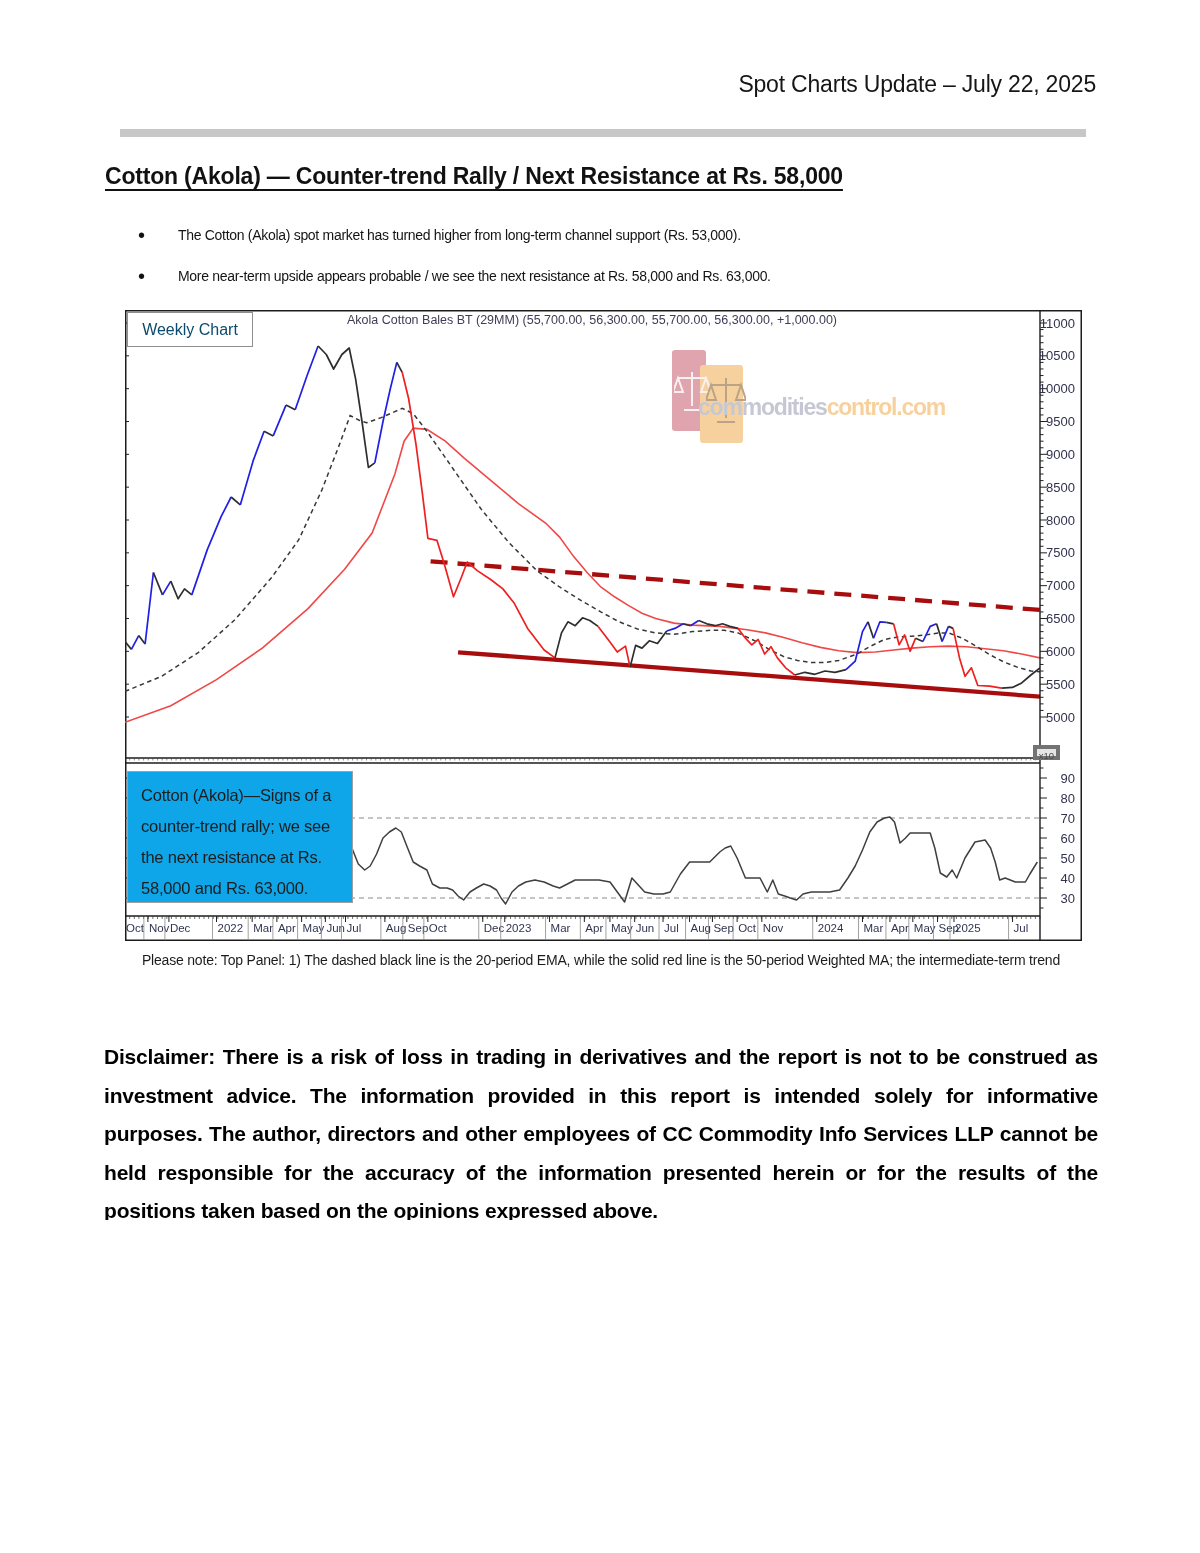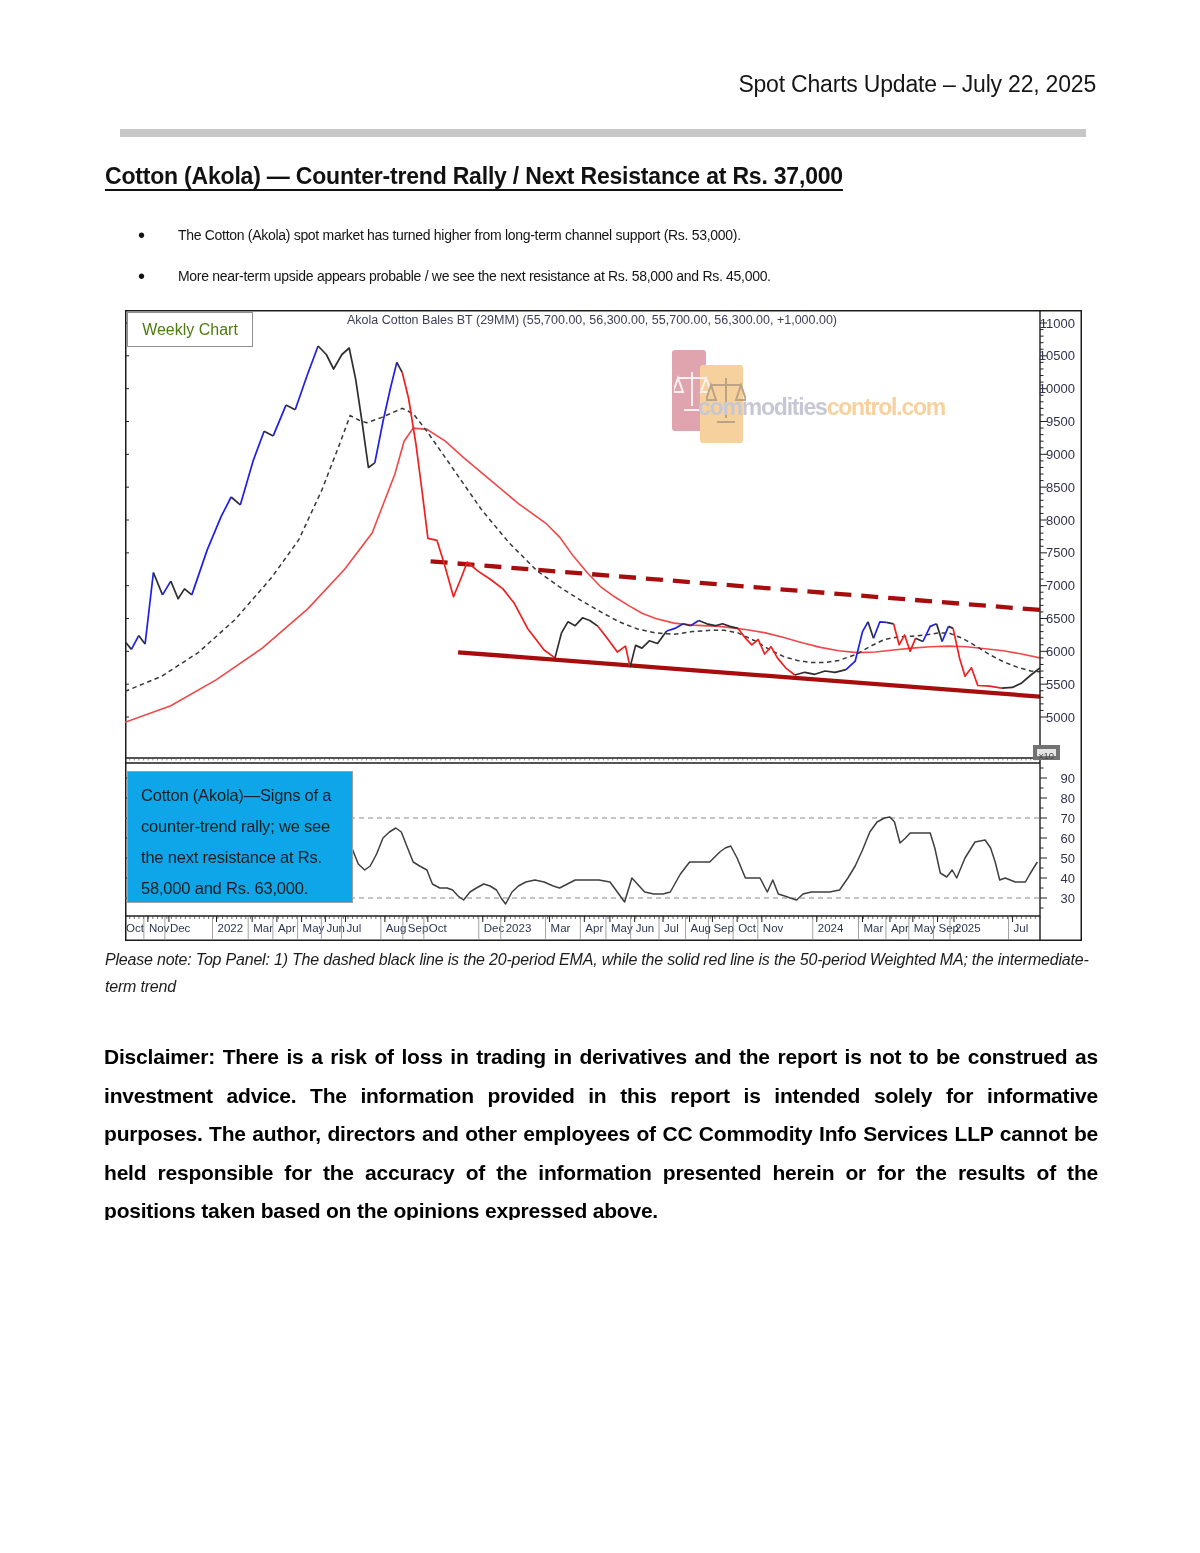--- a/index.html
+++ b/index.html
@@ -14,57 +14,57 @@
 
   #bullets{left:138px;top:220px;width:960px;}
   .bullet-row{display:flex;margin-bottom:11px;}
   .bullet-dot{width:40px;font-size:20px;line-height:30px;color:#111;}
   .bullet-text{font-size:14px;line-height:30px;letter-spacing:-0.3px;color:#141414;}
 
   #chart-wrap{left:125px;top:310px;width:957px;height:631px;}
   #chart-svg{position:absolute;left:0;top:0;}
 
   #weekly-chart-box{left:127px;top:312px;width:124px;height:33px;background:#fff;border:1px solid #8f8f8f;
-        display:flex;align-items:center;justify-content:center;font-size:16px;color:#4d7c0f;}
+        display:flex;align-items:center;justify-content:center;font-size:16px;color:#0c4a6e;}
   #annotation-box{left:127px;top:771px;width:226px;height:132px;background:#0ea5e9;border:1.5px solid #a0a0a0;
         padding:8px 0 0 13px;font-size:16.5px;line-height:31px;color:#1d1d1d;letter-spacing:-0.2px;box-sizing:border-box;}
   #x10-box{left:1033px;top:745px;width:27px;height:15px;background:#e5e5e5;border:4px solid #737373;
         font-size:9.5px;line-height:14px;text-align:center;color:#4a4a4a;box-sizing:border-box;}
 
   #watermark{left:656px;top:344px;width:372px;height:100px;opacity:0.5;}
   #wm-rect-red{position:absolute;left:16px;top:6px;width:34px;height:81px;background:#c24b60;border-radius:3px;}
   #wm-rect-orange{position:absolute;left:44px;top:21px;width:43px;height:78px;background:#f0a43d;border-radius:3px;}
   .wm-scale{position:absolute;}
   #wm-text{position:absolute;left:42px;top:50px;font-size:23px;font-weight:bold;letter-spacing:-1.2px;white-space:nowrap;}
   #wm-text .g{color:#8d93ab;} #wm-text .o{color:#f0a43d;}
 
-  #note-block{left:105px;top:947px;width:992px;font-style:italic;
-        font-size:16px;line-height:26.5px;color:#1c1c1c;letter-spacing:-0.2px;}
+  #note-block{left:105px;top:947px;width:992px;text-align:center;
+        font-size:14px;line-height:26.5px;color:#1c1c1c;letter-spacing:-0.2px;}
   #disclaimer{left:104px;top:1038px;width:994px;font-size:21px;line-height:38.5px;
         text-align:justify;color:#000000;letter-spacing:-0.2px;font-weight:bold;}
   #bottom-rule{left:103px;top:1443px;width:1008px;height:4px;background:#141414;}
 </style>
 </head>
 <body>
 
 <div id="page">
 
   <div class="abs" id="header-title">Spot Charts Update – July 22, 2025</div>
   <div class="abs" id="gray-rule"></div>
 
-  <div class="abs" id="section-heading">Cotton (Akola) — Counter-trend Rally / Next Resistance at Rs. 37,000</div>
+  <div class="abs" id="section-heading">Cotton (Akola) — Counter-trend Rally / Next Resistance at Rs. 58,000</div>
 
   <div class="abs" id="bullets">
     <div class="bullet-row">
       <div class="bullet-dot">•</div>
       <div class="bullet-text">The Cotton (Akola) spot market has turned higher from long-term channel support (Rs. 53,000).</div>
     </div>
     <div class="bullet-row">
       <div class="bullet-dot">•</div>
-      <div class="bullet-text">More near-term upside appears probable / we see the next resistance at Rs. 58,000 and Rs. 45,000.</div>
+      <div class="bullet-text">More near-term upside appears probable / we see the next resistance at Rs. 58,000 and Rs. 63,000.</div>
     </div>
   </div>
 
   <div class="abs" id="chart-wrap">
     <svg id="chart-svg" width="957" height="631" viewBox="0 0 957 631">
         <defs>
           <clipPath id="clip-price">
             <rect x="0" y="2" width="915" height="446"></rect>
           </clipPath>
           <clipPath id="clip-rsi">

